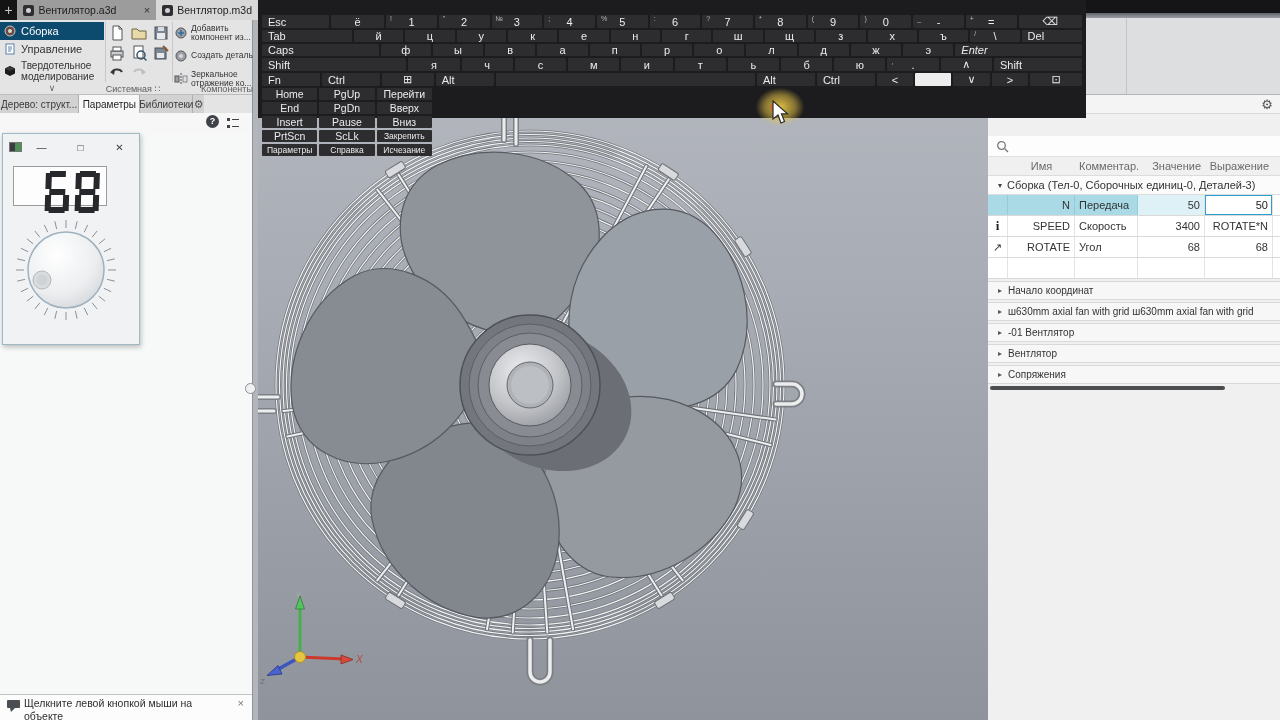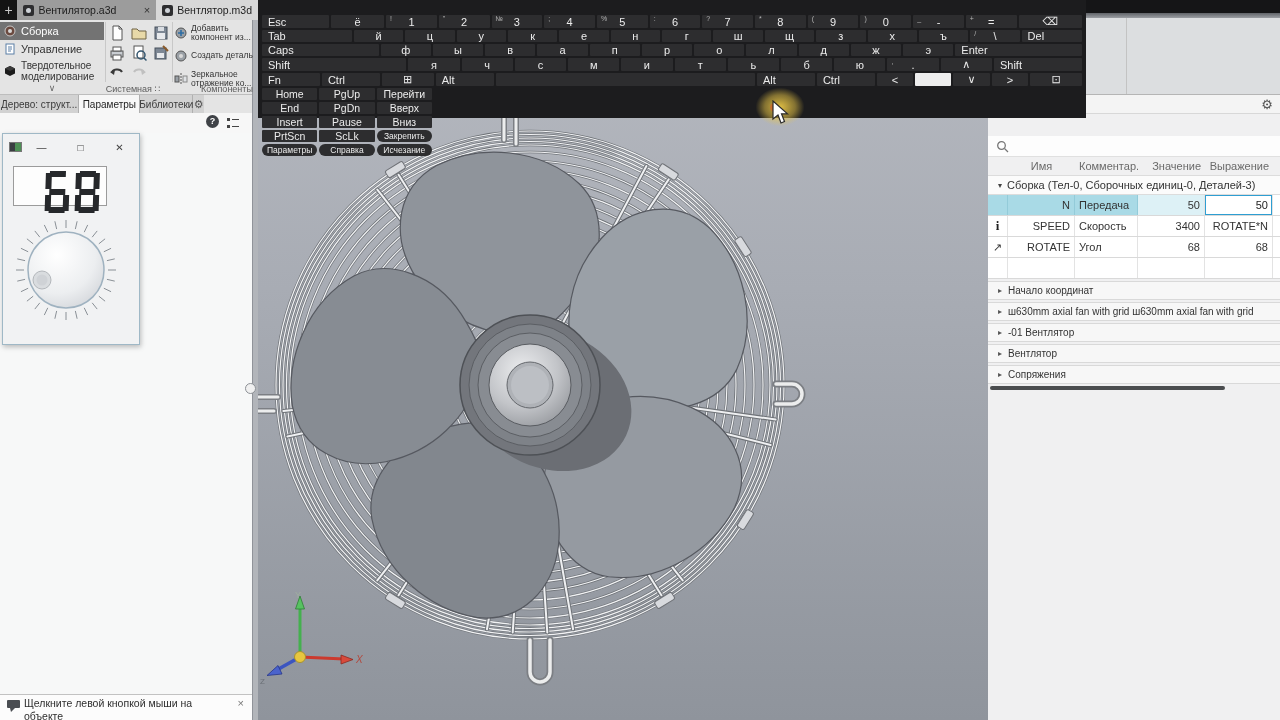--- a/index.html
+++ b/index.html
@@ -15,21 +15,21 @@
   #tab2{background:#d8d8d8;flex:1;}
   .tab-ico{width:11px;height:11px;background:#2e2e30;border-radius:2px;position:relative;flex:none;}
   .tab-ico:after{content:"";position:absolute;left:3px;top:3px;width:5px;height:5px;border-radius:50%;background:#cfd3d8;}
   .tab-close{margin-left:auto;color:#333;font-size:11px;padding-left:4px;}
 
   
   #left-panel{left:0;top:20px;width:252px;height:700px;background:#e4e4e4;z-index:5;}
   .lp{position:absolute;}
   #modes{left:0;top:2px;width:104px;}
   .mode{height:18px;display:flex;align-items:center;gap:5px;padding-left:4px;font-size:11px;color:#333;}
-  .mode.active{background:#737373;color:#fff;}
+  .mode.active{background:#0c4a6e;color:#fff;}
   .mode.tall{height:26px;font-size:10px;line-height:11px;}
   .mode-ico{width:12px;height:12px;flex:none;}
   #chevron-row{left:0;top:63px;width:104px;text-align:center;font-size:9px;color:#666;}
   .vdiv{position:absolute;top:2px;height:60px;width:1px;background:#c8c8c8;}
   .sys-ico{position:absolute;width:18px;height:18px;}
   .grp-label{position:absolute;top:64px;font-size:9px;color:#5c5c5c;text-align:center;}
   .comp-btn{position:absolute;left:174px;width:82px;height:21px;display:flex;align-items:center;gap:3px;font-size:8.5px;line-height:9px;color:#333;}
   .comp-ico{width:14px;height:14px;flex:none;}
   .comp-txt{overflow:hidden;max-height:19px;}
   #ribbon-border{left:0;top:74px;width:252px;height:1px;background:#bdbdbd;}
@@ -89,21 +89,21 @@
   
   #keyboard{left:258px;top:0;width:828px;height:118px;background:#1c1c1e;z-index:30;display:flex;padding:14px 3px 3px 3px;flex-direction:column;}
   #kb-main{flex:1;display:flex;flex-direction:column;}
   .kb-row{flex:1;display:flex;}
   .kb-key{background:#2d2d2f;color:#ececec;margin:1px;border-radius:1px;font-size:11px;display:flex;align-items:center;justify-content:center;position:relative;flex:1 1 0;min-width:0;}
   .kb-key.lft{justify-content:flex-start;padding-left:6px;}
   .kb-key.hl{background:#ededed;}
   .kb-sub{position:absolute;top:0px;left:4px;font-size:7px;color:#b5b5b5;}
   #kb-nav{width:172px;display:grid;grid-template-columns:repeat(3,1fr);grid-auto-rows:1fr;}
   #kb-nav .kb-key{font-size:10.5px;}
-  #kb-nav .kb-key.sm{font-size:8.5px;border-radius:6px;}
+  #kb-nav .kb-key.sm{font-size:8.5px;}
 
   
   #glow{left:756px;top:88px;width:48px;height:38px;z-index:45;background:radial-gradient(ellipse at center,rgba(233,198,70,.95) 0%,rgba(233,198,70,.5) 45%,rgba(233,198,70,0) 72%);}
   #glow-dot{left:770px;top:103px;width:9px;height:9px;border-radius:50%;background:#c8702f;z-index:46;}
   #cursor{left:771px;top:100px;z-index:50;}
 
   
   #dial{left:2px;top:133px;width:138px;height:212px;background:#f1f2f3;border:1px solid #9fb8c6;box-shadow:1px 2px 5px rgba(0,0,0,.25);z-index:40;}
   #dial-title{position:absolute;left:0;top:0;width:100%;height:26px;display:flex;align-items:center;}
   #dial-ico{width:13px;height:10px;margin-left:6px;background:linear-gradient(90deg,#3a3d42 50%,#4d8f55 50%);border:1px solid #777;}
@@ -601,21 +601,21 @@
           </div>
           <div class="kb-key" style="flex-grow: 1;">
             <span class="kb-cap">д</span>
           </div>
           <div class="kb-key" style="flex-grow: 1;">
             <span class="kb-cap">ж</span>
           </div>
           <div class="kb-key" style="flex-grow: 1;">
             <span class="kb-cap">э</span>
           </div>
-          <div class="kb-key lft" style="flex-grow: 2.4;">
+          <div class="kb-key lft" style="flex-grow: 2.4; font-style: italic;">
             <span class="kb-cap">Enter</span>
           </div>
         </div>
         <div class="kb-row">
           <div class="kb-key lft" style="flex-grow: 2.7;">
             <span class="kb-cap">Shift</span>
           </div>
           <div class="kb-key" style="flex-grow: 1;">
             <span class="kb-cap">я</span>
           </div>

